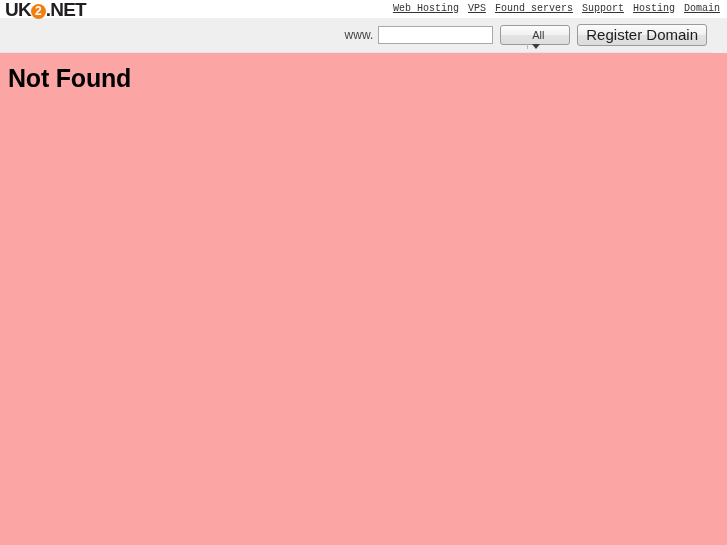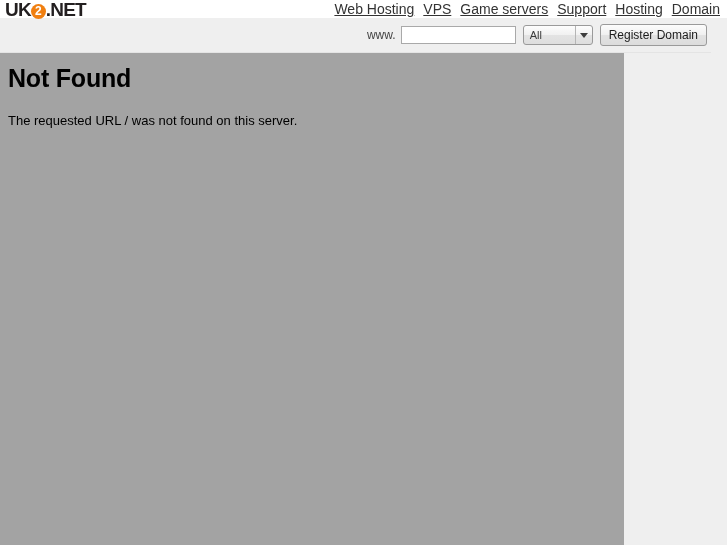--- a/index.html
+++ b/index.html
@@ -63,22 +63,22 @@
 
   .top-nav {
     position: absolute;
     right: 7px;
     top: 3px;
     display: flex;
     align-items: center;
     gap: 9px;
   }
   .top-nav a {
-    font-family: Liberation Sans, sans-serif;
-    font-size: 14px;
+    font-family: Liberation Mono, monospace;
+    font-size: 10px;
     color: #333333;
     text-decoration: underline;
     white-space: nowrap;
     line-height: 12px;
   }
 
   
   .search-band {
     position: absolute;
     top: 21px;
@@ -120,20 +120,21 @@
     position: relative;
     width: 70px;
     height: 20px;
     margin-left: 7px;
     box-sizing: border-box;
     border: 1px solid #9a9a9a;
     border-radius: 3px;
     background: linear-gradient(to bottom, #fdfdfd 0%, #f1f1f1 48%, #e3e3e3 52%, #dedede 100%);
     display: flex;
     align-items: center;
+    flex-direction: column;
   }
   .tld-select-label {
     font-family: "Liberation Sans", sans-serif;
     font-size: 11px;
     color: #3a3a3a;
     padding-left: 6px;
     line-height: 18px;
     flex: 1;
   }
   .tld-arrow-box {
@@ -154,35 +155,35 @@
   }
   .register-btn {
     margin-left: 7px;
     height: 22px;
     box-sizing: border-box;
     padding: 0 8px;
     border: 1px solid #9a9a9a;
     border-radius: 3px;
     background: linear-gradient(to bottom, #fcfcfc 0%, #f0f0f0 48%, #e2e2e2 52%, #dcdcdc 100%);
     font-family: "Liberation Sans", sans-serif;
-    font-size: 12px;
+    font-size: 15px;
     color: #1c1c1c;
     line-height: 20px;
     cursor: pointer;
     white-space: nowrap;
   }
 
   
   .content {
     position: absolute;
     top: 53px;
     left: 0;
-    width: 624px;
+    width: 727px;
     bottom: 0;
-    background: #a3a3a3;
+    background: #fca5a5;
     box-sizing: border-box;
   }
   .page-title {
     margin: 0;
     position: absolute;
     left: 8px;
     top: 11px;
     font-family: "Liberation Sans", sans-serif;
     font-size: 25px;
     font-weight: bold;
@@ -208,21 +209,21 @@
 
   <div class="logo">
     <span class="logo-text">UK</span>
     <span class="logo-circle">2</span>
     <span class="logo-text">.NET</span>
   </div>
 
   <nav class="top-nav">
     <a href="#">Web Hosting</a>
     <a href="#">VPS</a>
-    <a href="#">Game servers</a>
+    <a href="#">Found servers</a>
     <a href="#">Support</a>
     <a href="#">Hosting</a>
     <a href="#">Domain</a>
   </nav>
 
 </div>
 
 <div class="search-band">
   <div class="search-inner">
 
@@ -237,14 +238,13 @@
       </span>
     </div>
 
     <button class="register-btn">Register Domain</button>
 
   </div>
 </div>
 
 <div class="content">
   <h1 class="page-title">Not Found</h1>
-  <p class="page-message">The requested URL / was not found on this server.</p>
 </div>
 
 </body></html>

